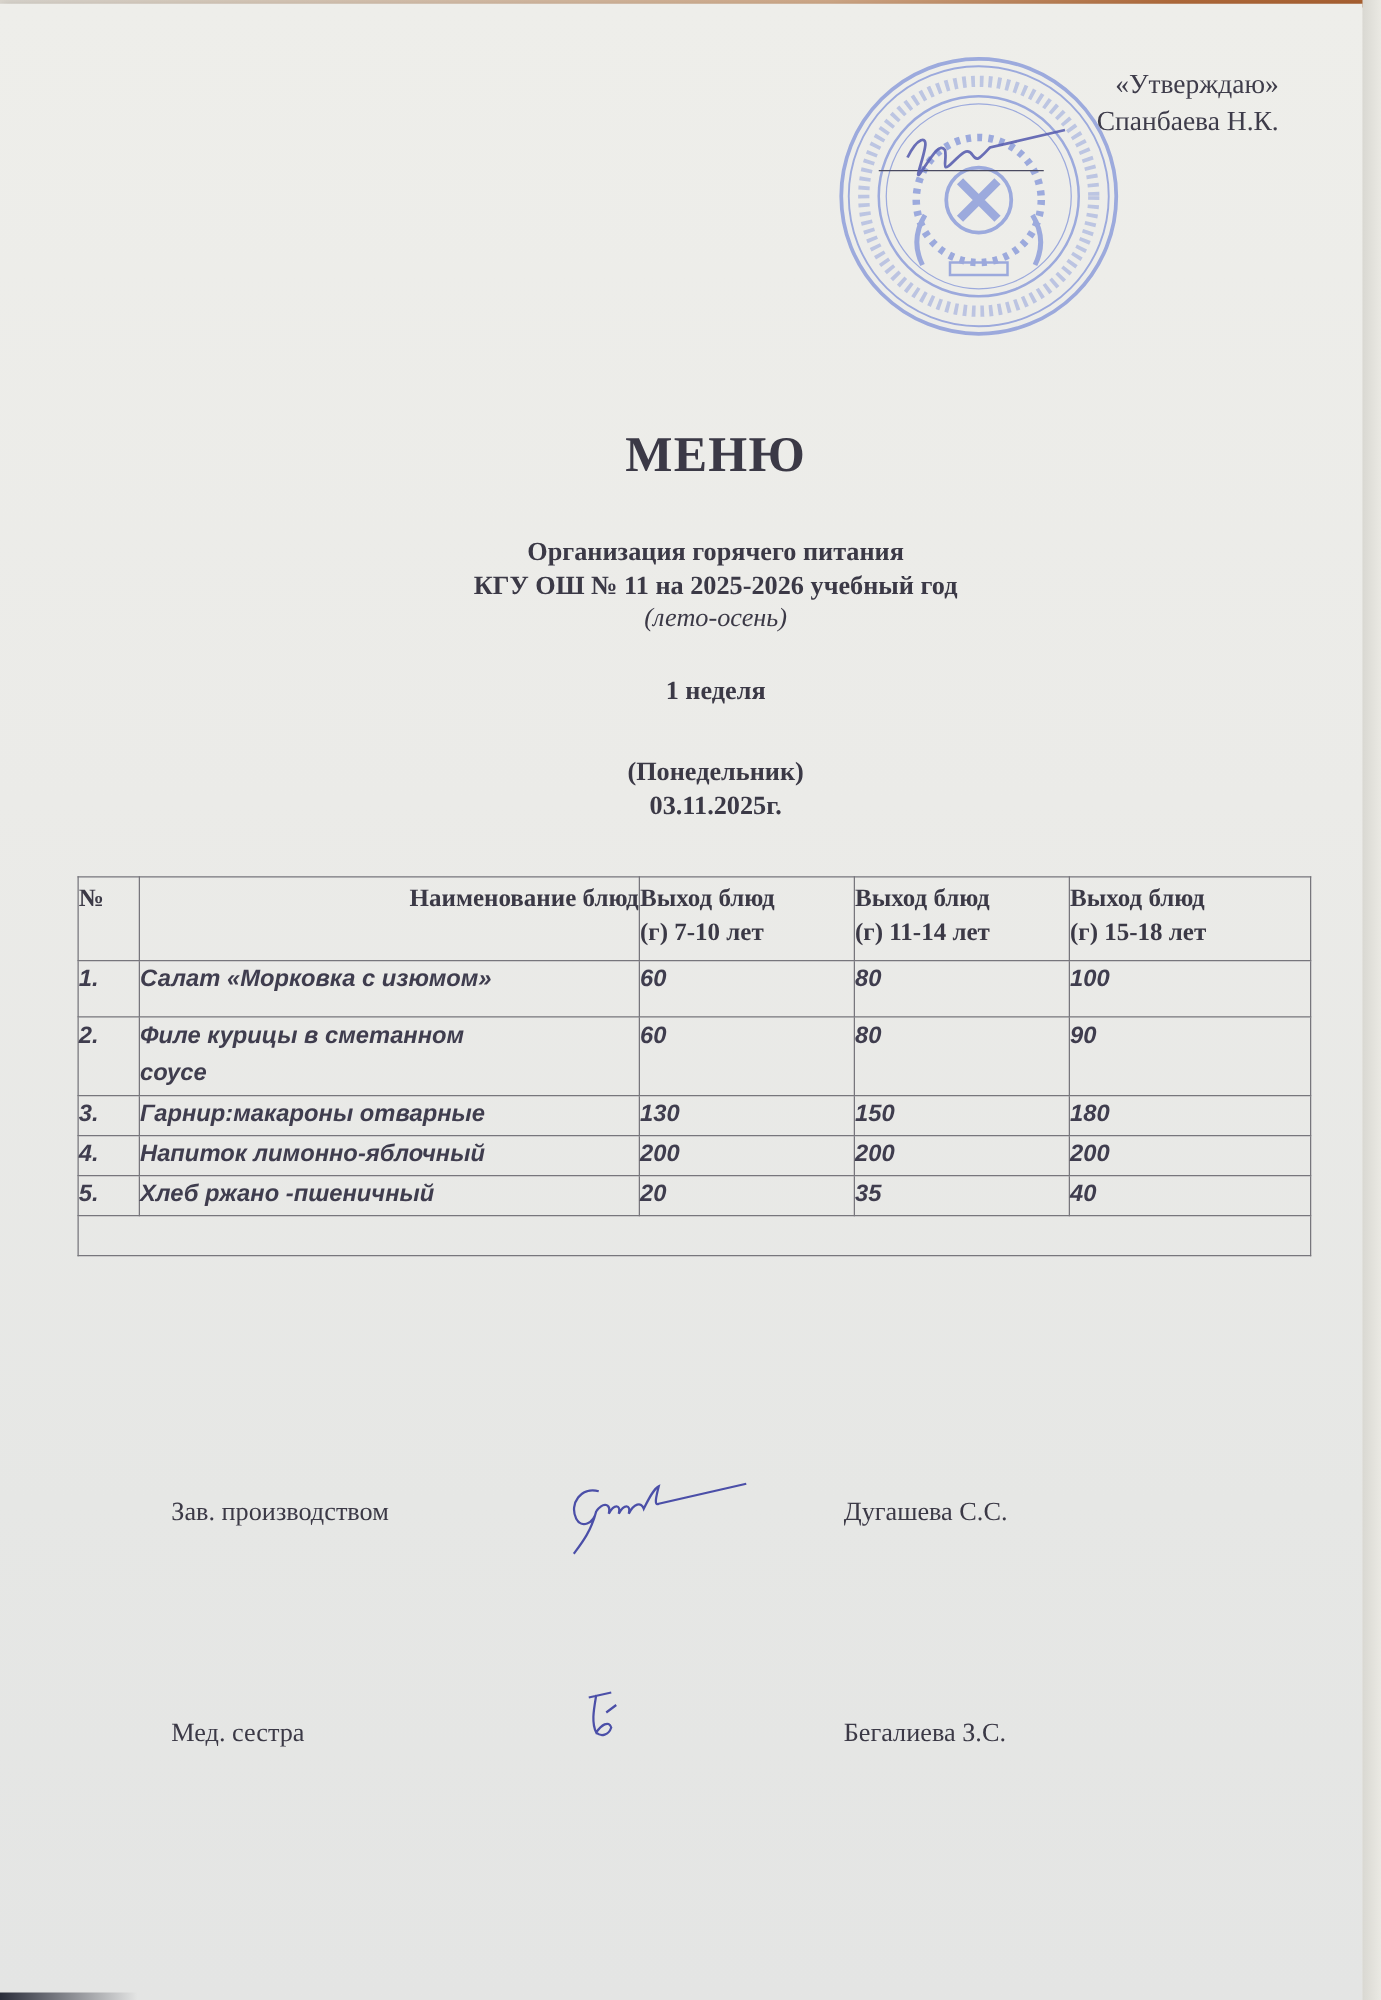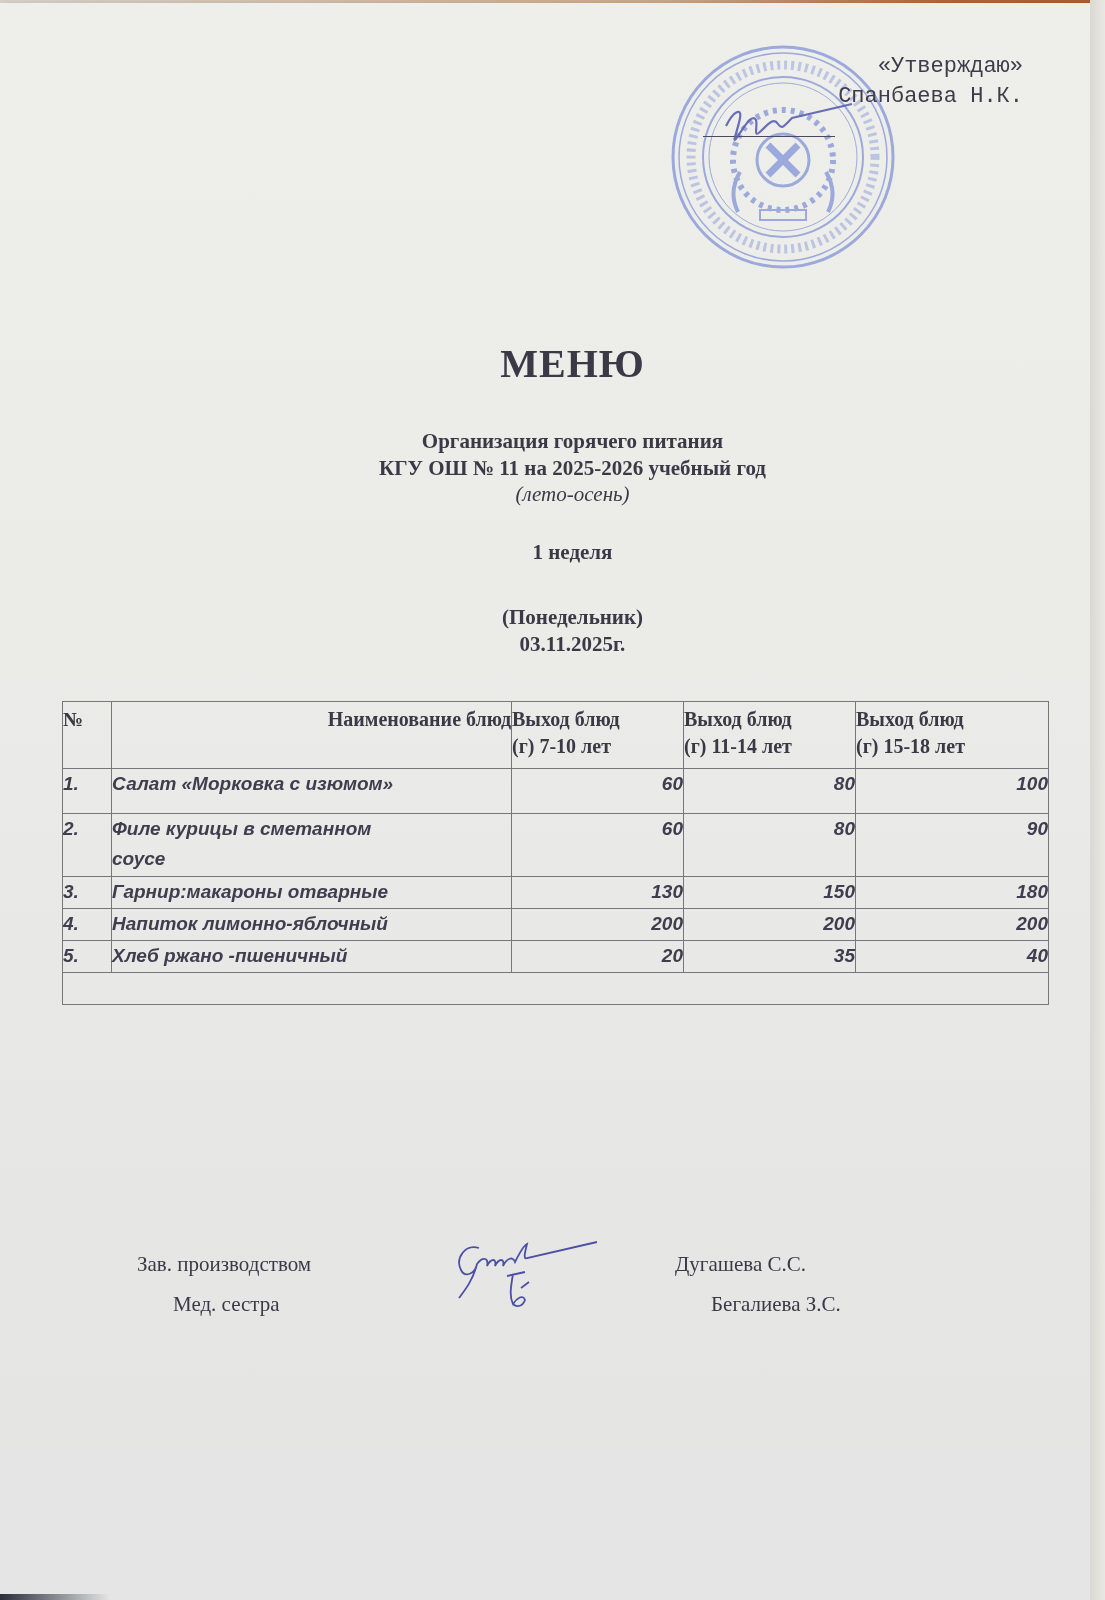--- a/index.html
+++ b/index.html
@@ -23,21 +23,21 @@
       background: linear-gradient(90deg, #d9d8d2, #eae9e3);
     }
     .corner-dark {
       position: absolute; left: 0; bottom: 0; width: 110px; height: 6px;
       background: linear-gradient(90deg, #2a2d3a, rgba(60,62,80,0));
     }
     .approve {
       position: absolute; right: 82px; top: 52px; text-align: right;
       font-size: 22px; line-height: 30px; color: #3e3c4a; z-index: 2;
     }
-    .approve div { white-space: nowrap; font-family: Liberation Mono, monospace; }
+    .approve div { white-space: nowrap; }
     .stamp {
       position: absolute; left: 668px; top: 42px; width: 230px; height: 230px; z-index: 1;
     }
     .sig-line {
       position: absolute; left: 703px; top: 136px; width: 132px; height: 1px;
       background: #4a4a60; z-index: 2;
     }
     .sig-dir { position: absolute; left: 712px; top: 96px; width: 150px; height: 60px; z-index: 3; }
     .center-block {
       position: absolute; left: 0; width: 1145px; text-align: center; color: #3b3946;
@@ -60,21 +60,21 @@
       line-height: 27px; color: #3b3946; height: 62px; padding-top: 4px;
     }
     th.col-num { text-align: left; padding-left: 8px; }
     th.col-name { text-align: right; }
     th.col-yield { text-align: left; padding-left: 8px; white-space: nowrap; }
     td {
       font-style: italic; font-weight: bold; font-size: 19px; line-height: 30px; color: #3f3d4e;
     }
     td.num { padding-left: 9px; }
     td.name { padding-left: 10px; }
-    td.val { text-align: right; }
+    td.val { text-align: left; }
     tr.r1 td { height: 44px; }
     tr.r2 td { height: 62px; }
     tr.r3 td, tr.r4 td, tr.r5 td { height: 31px; }
     tr.empty td { height: 31px; }
     tr.cal td { height: 31px; padding-left: 8px; }
     .signatures { position: absolute; left: 137px; font-size: 21px; color: #3b3946; font-family: "Liberation Serif", serif; }
     .sig-row { position: absolute; width: 900px; height: 40px; }
     .sig-role { position: absolute; left: 0; top: 0; white-space: nowrap; }
     .sig-name { position: absolute; left: 538px; top: 0; white-space: nowrap; }
     .sig-mark { position: absolute; }
@@ -189,27 +189,27 @@
       <td class="val">35</td>
       <td class="val">40</td>
     </tr>
     <tr class="empty">
       <td colspan="5"></td>
     </tr>
   </tbody>
 </table>
 
 <div class="signatures" style="top:0;">
-  <div class="sig-row" style="top:1252px;">
+  <div class="sig-row" style="top:1197px;">
     <span class="sig-role">Зав. производством</span>
     <svg class="sig-mark" style="left:310px; top:-18px; width:160px; height:66px;" viewBox="0 0 160 66">
       <path d="M32 14 C18 10 8 24 14 36 C18 44 28 40 30 30 C26 46 18 56 12 64 M30 30 C36 22 42 24 40 32 C44 24 50 24 48 32 C52 24 58 24 56 32 C60 24 66 22 68 28 C72 20 76 12 80 10 C78 18 76 26 80 24 L150 8" fill="none" stroke="#4b4fa8" stroke-width="1.8"></path>
     </svg>
     <span class="sig-name">Дугашева С.С.</span>
   </div>
-  <div class="sig-row" style="top:1292px;margin-left:36px;">
+  <div class="sig-row" style="top:1374px;">
     <span class="sig-role">Мед. сестра</span>
     <svg class="sig-mark" style="left:328px; top:-24px; width:34px; height:44px;" viewBox="0 0 34 44">
       <path d="M6 8 L24 4 M12 6 C10 18 8 28 12 36 C16 30 22 26 24 32 C22 38 16 40 12 36 M20 20 L28 14" fill="none" stroke="#4b4fa8" stroke-width="1.8"></path>
     </svg>
     <span class="sig-name">Бегалиева З.С.</span>
   </div>
 </div>
 
 </body></html>

